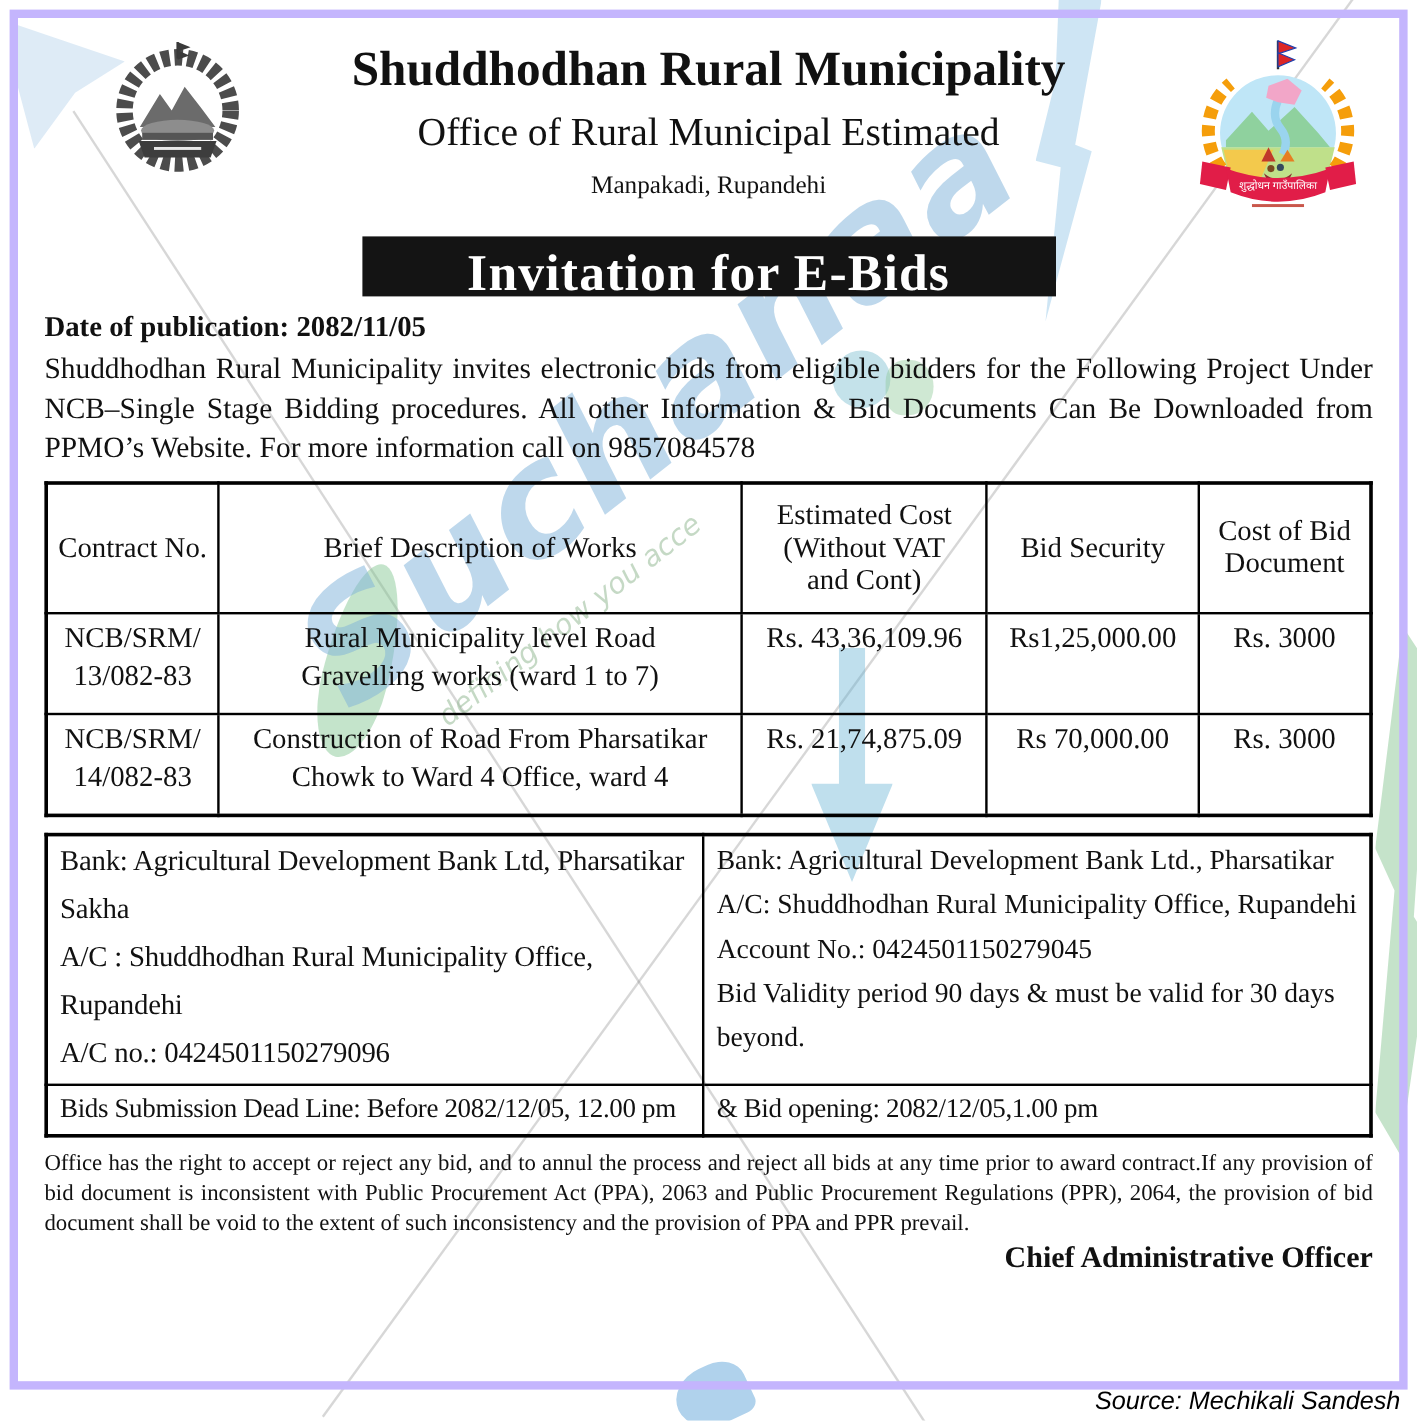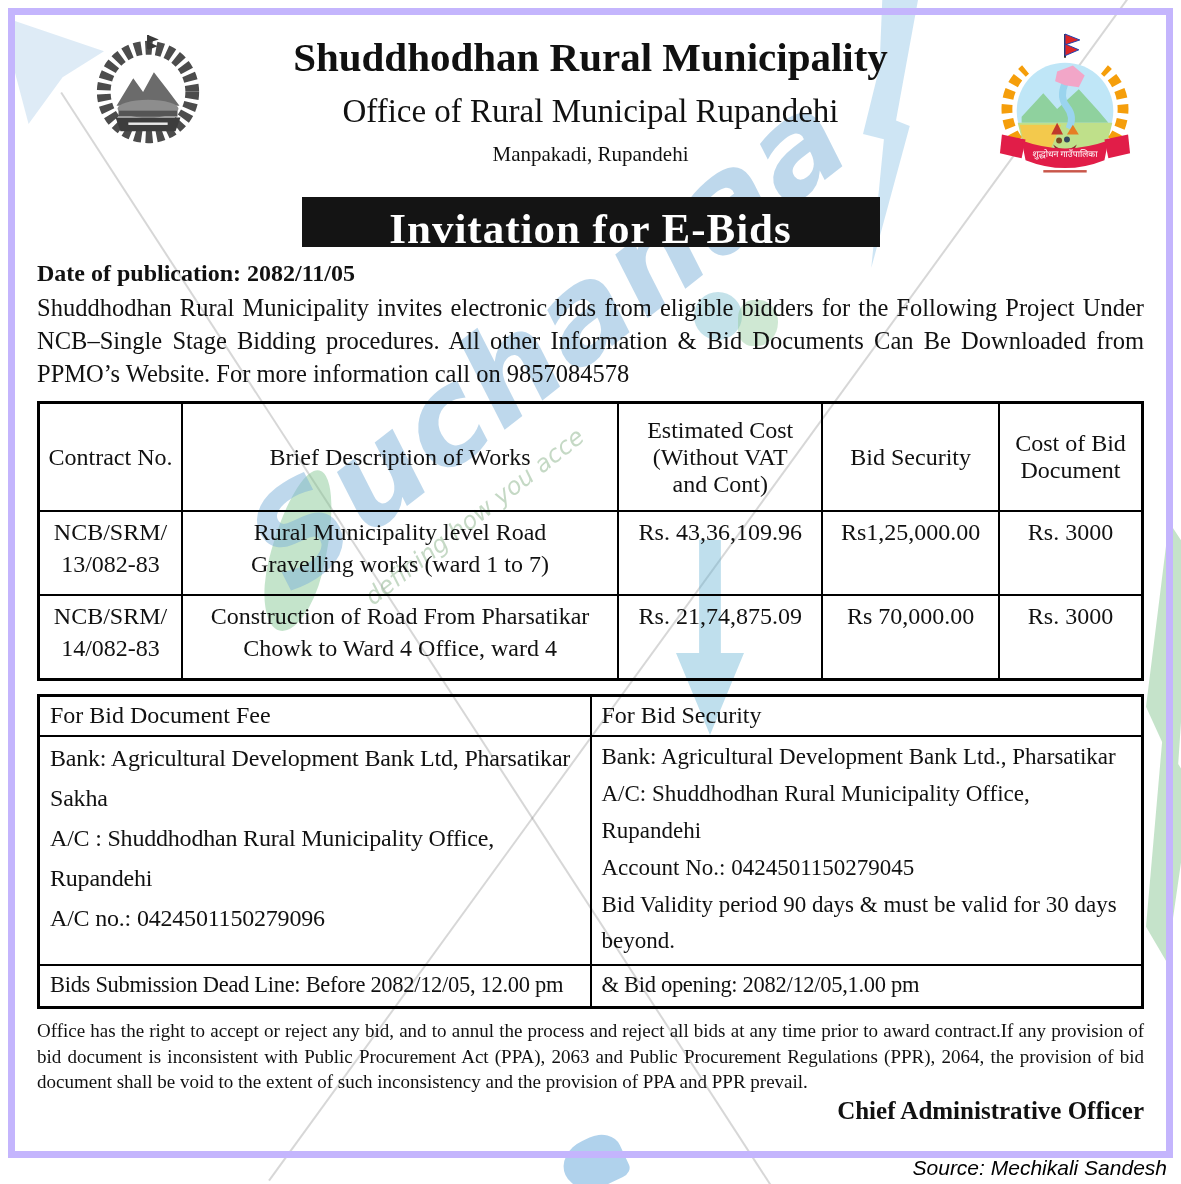--- a/index.html
+++ b/index.html
@@ -118,21 +118,21 @@
         <polygon points="60,2 71,6.5 60,10" fill="#3a3a3a"></polygon>
         <polygon points="60,9 70,13.5 60,17" fill="#3a3a3a"></polygon>
         <polygon points="28,74 45,46 55,60 66,40 80,58 92,74" fill="#6b6b6b"></polygon>
         <ellipse cx="60" cy="77" rx="31" ry="9" fill="#8d8d8d"></ellipse>
         <rect x="30" y="79" width="60" height="6" fill="#555"></rect>
         <path d="M27,86 L93,86 L88,100 L32,100 Z" fill="#3d3d3d"></path>
         <rect x="40" y="91" width="40" height="2.5" fill="#e8e8e8"></rect>
       </svg>
 
       <div class="h-title">Shuddhodhan Rural Municipality</div>
-      <div class="h-office">Office of Rural Municipal Rupandehi</div>
+      <div class="h-office">Office of Rural Municipal Estimated</div>
       <div class="h-addr">Manpakadi, Rupandehi</div>
 
       <svg class="logo-right" viewBox="0 0 140 150" aria-hidden="true">
         <line x1="70" y1="2" x2="70" y2="26" stroke="#333" stroke-width="2"></line>
         <polygon points="70,2 85,8 70,13" fill="#dc2626" stroke="#1e40af" stroke-width="1"></polygon>
         <polygon points="70,12 84,18 70,24" fill="#dc2626" stroke="#1e40af" stroke-width="1"></polygon>
         <circle cx="70" cy="80" r="49" fill="#bfe6f7"></circle>
         <polygon points="26,86 48,62 62,78 84,58 104,80 114,92 26,92" fill="#8fd19e"></polygon>
         <path d="M22,92 L118,92 L112,116 Q70,130 28,116 Z" fill="#bfe08a"></path>
         <path d="M24,94 L66,94 L54,122 Q38,120 28,112 Z" fill="#f3c94c"></path>
@@ -187,24 +187,20 @@
 Chowk to Ward 4 Office, ward 4</td>
         <td>Rs. 21,74,875.09</td>
         <td>Rs 70,000.00</td>
         <td>Rs. 3000</td>
       </tr>
     </tbody>
       </table>
 
     <table class="pay">
       <tbody>
-          <tr>
-        <td class="hd" style="width:50%;">For Bid Document Fee</td>
-        <td class="hd" style="width:50%;">For Bid Security</td>
-      </tr>
       <tr>
         <td class="body-left pre">Bank: Agricultural Development Bank Ltd, Pharsatikar Sakha
 A/C : Shuddhodhan Rural Municipality Office, Rupandehi
 A/C no.: 0424501150279096</td>
         <td class="body-right pre">Bank: Agricultural Development Bank Ltd., Pharsatikar
 A/C: Shuddhodhan Rural Municipality Office, Rupandehi
 Account No.: 0424501150279045
 Bid Validity period 90 days &amp; must be valid for 30 days beyond.</td>
       </tr>
       <tr>

